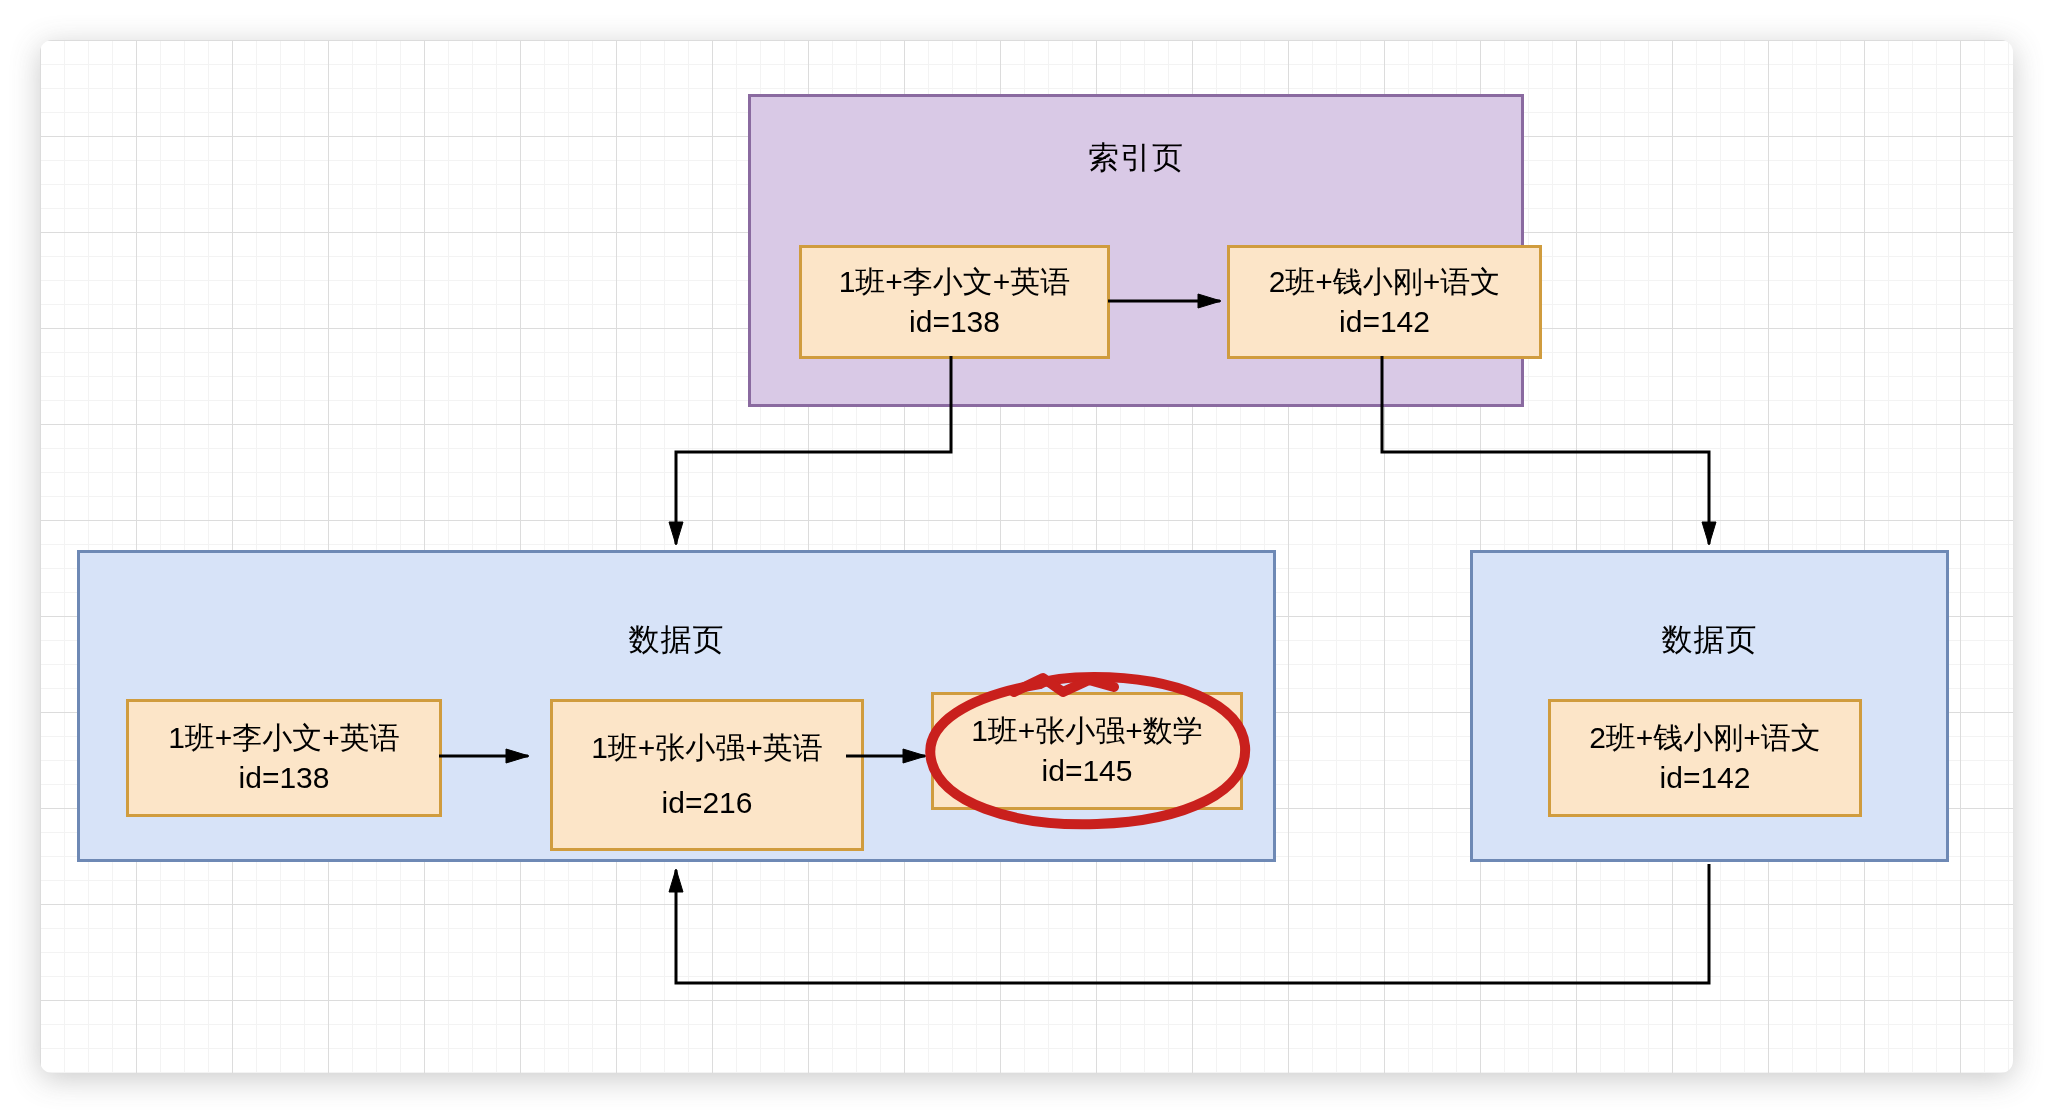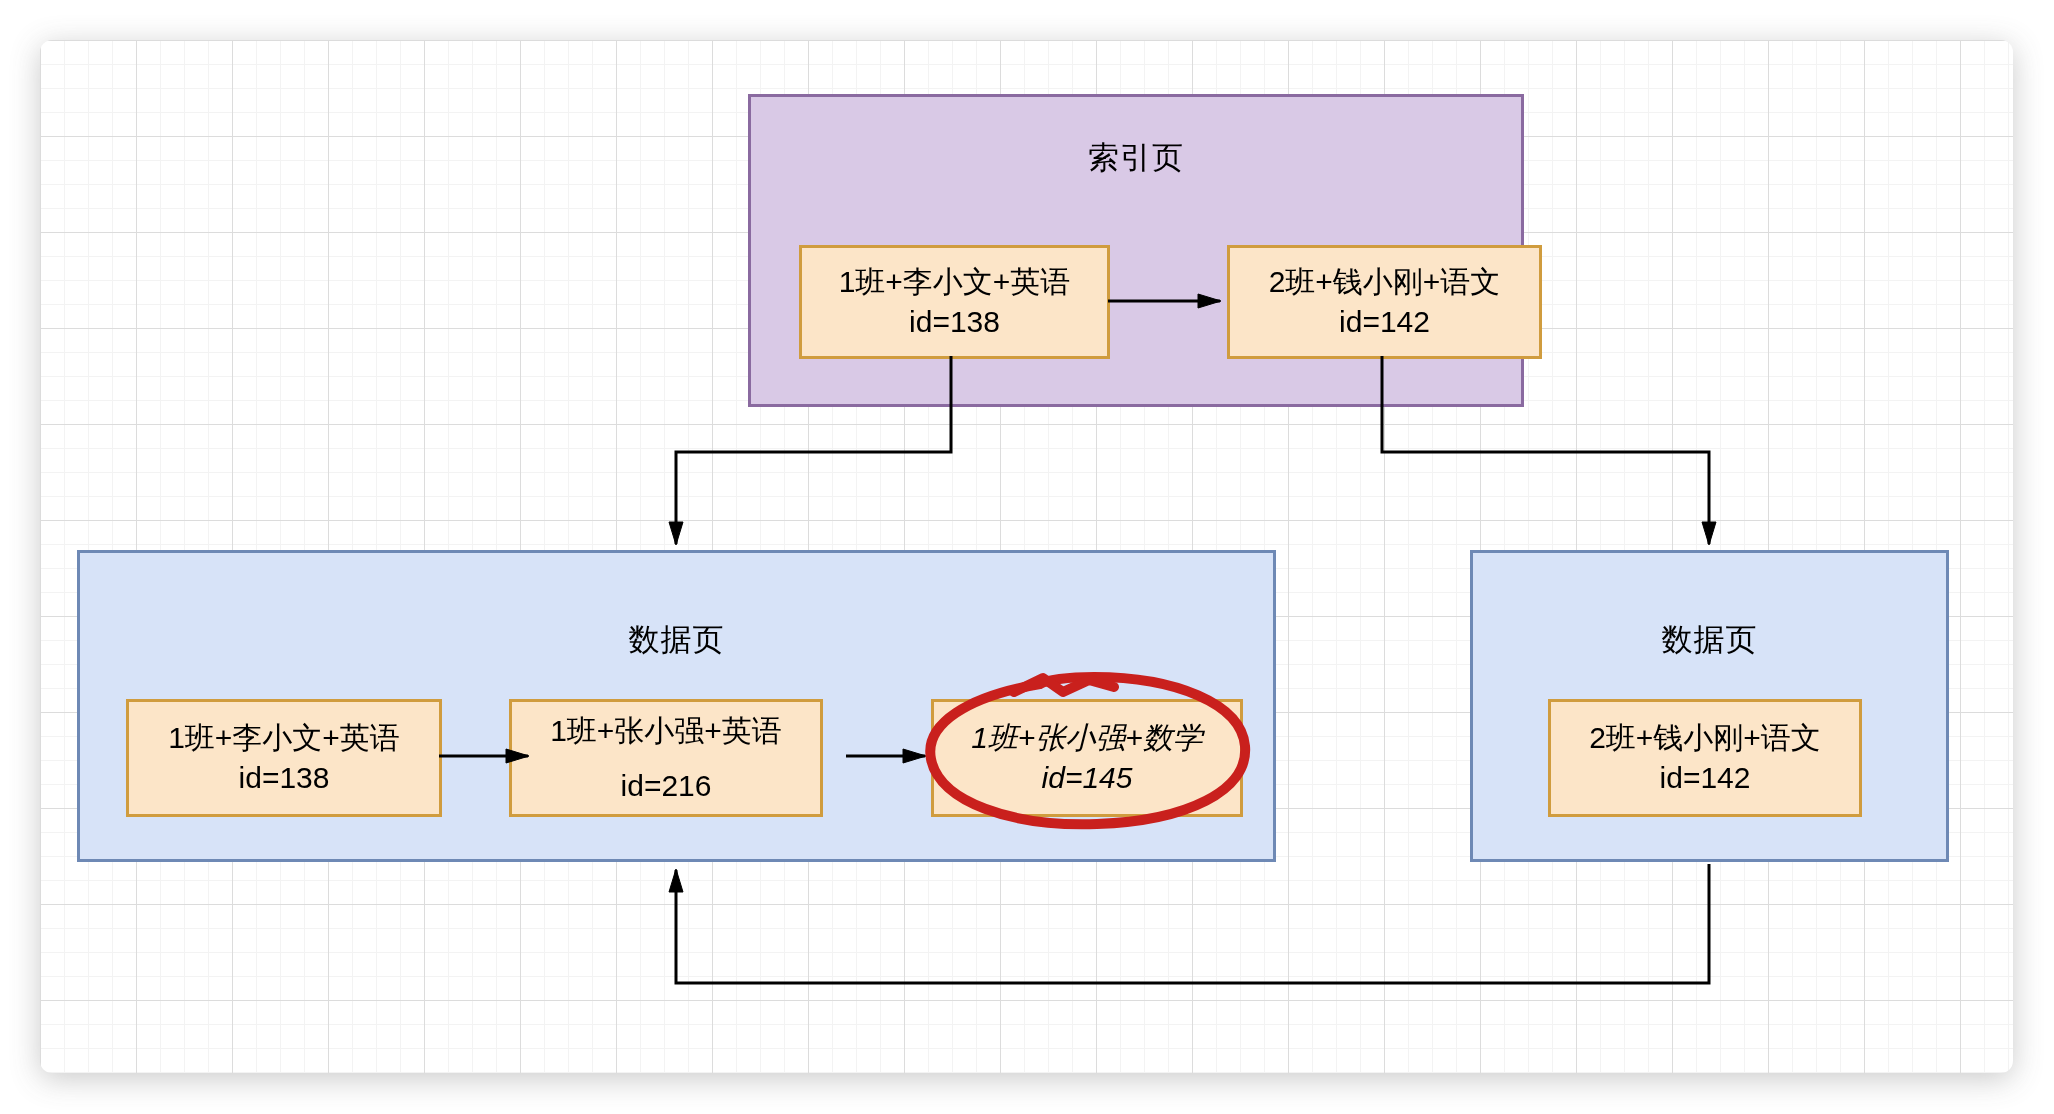--- a/index.html
+++ b/index.html
@@ -115,25 +115,25 @@
       <span>id=142</span>
     </div>
   </div>
 
   <div class="node page-container data-page-1">
     <div class="node-title">数据页</div>
     <div class="record" style="left:46px; top:146px; width:316px; height:118px;">
       <span>1班+李小文+英语</span>
       <span>id=138</span>
     </div>
-    <div class="record" style="left:429px; top:146px; width:314px; height:118px;gap:15px;">
+    <div class="record" style="left:470px; top:146px; width:314px; height:152px;gap:15px;">
       <span>1班+张小强+英语</span>
       <span>id=216</span>
     </div>
-    <div class="record" style="left:851px; top:146px; width:312px; height:118px;font-style:italic;">
+    <div class="record" style="left:851px; top:139px; width:312px; height:118px;">
       <span>1班+张小强+数学</span>
       <span>id=145</span>
     </div>
   </div>
 
   <div class="node page-container data-page-2">
     <div class="node-title">数据页</div>
     <div class="record" style="left:75px; top:146px; width:314px; height:118px;">
       <span>2班+钱小刚+语文</span>
       <span>id=142</span>

